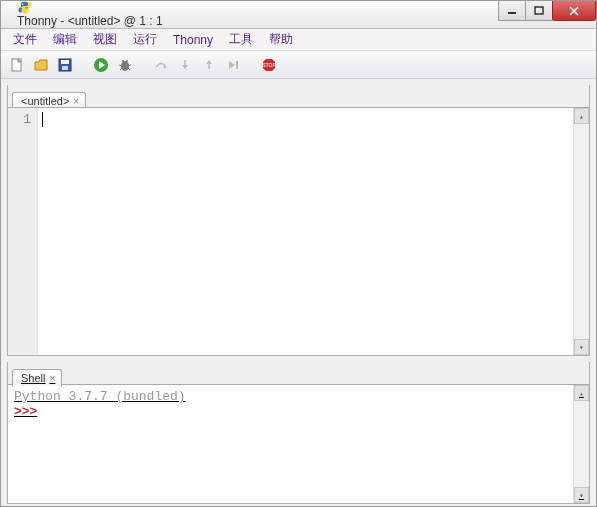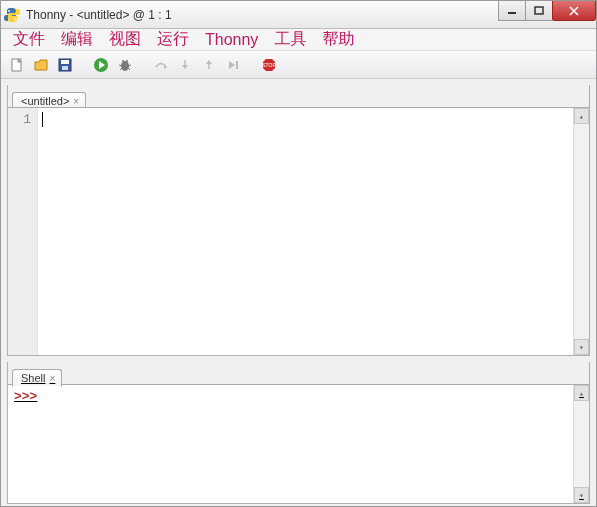--- a/index.html
+++ b/index.html
@@ -14,23 +14,24 @@
   display: flex;
   flex-direction: column;
 }
 
 
 .titlebar {
   height: 28px;
   background: linear-gradient(#fdfdfd, #e8e8e8);
   border-bottom: 1px solid #bbb;
   display: flex;
-  align-items: center;
-  padding: 0 3px;
+  align-items: flex-start;
+  padding: 0 16px;
   position: relative;
+  flex-direction: column;
 }
 .titlebar .app-icon { width: 16px; height: 16px; margin-right: 6px; }
 .titlebar .title { color: #333; font-size: 12px; }
 .win-controls { position: absolute; right: 0; top: 0; display: flex; height: 20px; }
 .win-btn {
   width: 28px; height: 20px;
   display: flex; align-items: center; justify-content: center;
   font-size: 10px; border: 1px solid #999; border-top: none;
   background: linear-gradient(#f3f3f3,#ddd);
   margin-left: -1px;
@@ -46,21 +47,21 @@
 
 
 .menubar {
   height: 22px;
   background: #f5f5f5;
   border-bottom: 1px solid #ddd;
   display: flex;
   align-items: center;
   padding: 0 4px;
 }
-.menu-item { padding: 2px 8px; font-size: 16px; color: #be185d; cursor: default; }
+.menu-item { padding: 2px 8px; font-size: 12px; color: #4c1d95; cursor: default; }
 
 
 .toolbar {
   height: 28px;
   background: linear-gradient(#fafafb,#e9e9ec);
   border-bottom: 1px solid #ccc;
   display: flex;
   align-items: center;
   padding: 0 6px;
   gap: 4px;
@@ -287,20 +288,21 @@
 
   <div class="pane shell-pane">
     <div class="tabstrip">
       <div class="tab">
         <span>Shell</span>
         <span class="close-x">×</span>
       </div>
     </div>
     <div class="shell-body">
       <div class="shell-text">
+        <div class="shell-line1">Python 3.7.7 (bundled)</div>
         <div><span class="shell-prompt">&gt;&gt;&gt;</span></div>
       </div>
       <div class="scroll-v">
         <div class="scroll-btn">▴</div>
         <div class="scroll-btn">▾</div>
       </div>
     </div>
   </div>
 
 </div>

